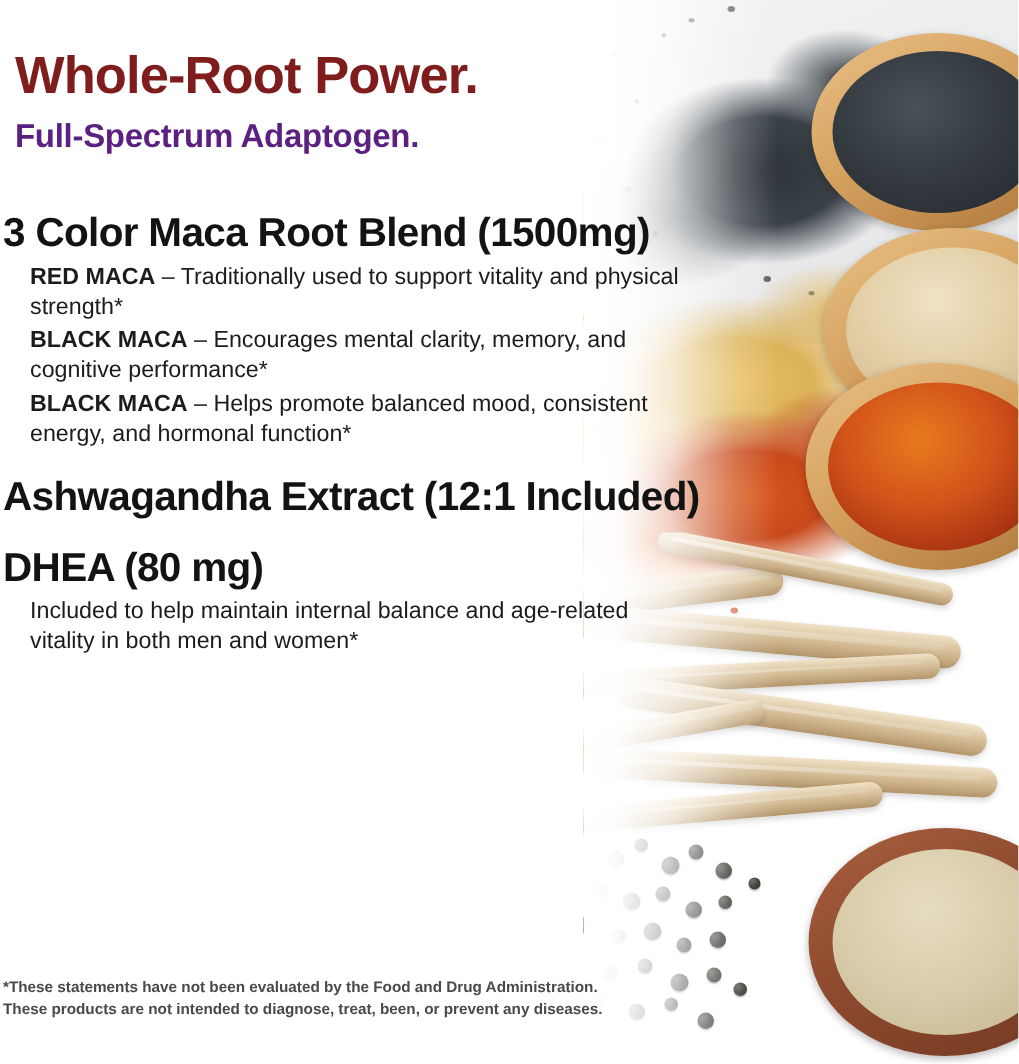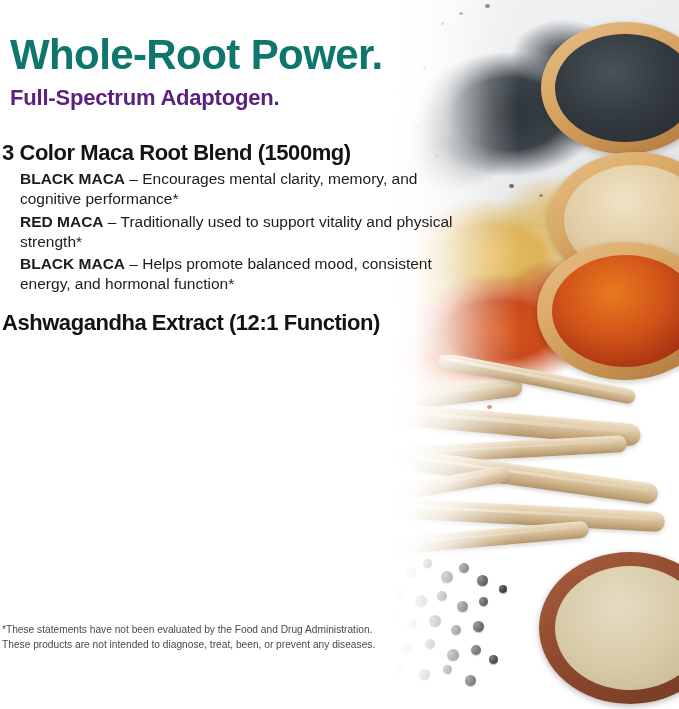--- a/index.html
+++ b/index.html
@@ -152,24 +152,24 @@
     height: 709px;
     z-index: 60;
   }
 
   #headline-wrap {
     position: absolute;
     top: 33px;
     left: 10px;
   }
   #headline {
-    font-size: 42px;
+    font-size: 35px;
     font-weight: 700;
     letter-spacing: -0.6px;
-    color: #0f766e;
+    color: #7f1d1d;
     line-height: 1.05;
     white-space: nowrap;
   }
   #subheadline {
     font-size: 22px;
     font-weight: 700;
     letter-spacing: -0.2px;
     color: #5b2080;
     line-height: 1.15;
     margin-top: 8px;
@@ -179,21 +179,21 @@
   #sections {
     position: absolute;
     top: 140px;
     left: 2px;
     width: 460px;
   }
   .section {
     margin-bottom: 16px;
   }
   .section-title {
-    font-size: 22px;
+    font-size: 27px;
     font-weight: 700;
     color: #131313;
     letter-spacing: -0.45px;
     line-height: 1.15;
     margin-bottom: 4px;
     white-space: nowrap;
   }
   .section-body {
     padding-left: 18px;
   }
@@ -202,26 +202,27 @@
     color: #1c1c1c;
     line-height: 1.30;
     margin-bottom: 2px;
   }
   .bullet .lead {
     font-weight: 700;
   }
 
   #disclaimer {
     position: absolute;
-    top: 623px;
+    top: 652px;
     left: 2px;
     width: 470px;
     font-size: 10.2px;
     color: #4a4a4a;
     line-height: 1.45;
+    font-weight: bold;
   }
 </style>
 </head>
 <body>
 
 <div id="page">
 
   <div id="collage">
 
     <div class="photo-band band-black">
@@ -315,35 +316,43 @@
       <div id="headline">Whole-Root Power.</div>
       <div id="subheadline">Full-Spectrum Adaptogen.</div>
     </div>
 
     <div id="sections">
 
       <div class="section">
         <div class="section-title">3 Color Maca Root Blend (1500mg)</div>
         <div class="section-body">
           <div class="bullet">
-            <span class="lead">BLACK MACA</span><span> – Encourages mental clarity, memory, and cognitive performance*</span>
+            <span class="lead">RED MACA</span><span> – Traditionally used to support vitality and physical strength*</span>
           </div>
           <div class="bullet">
-            <span class="lead">RED MACA</span><span> – Traditionally used to support vitality and physical strength*</span>
+            <span class="lead">BLACK MACA</span><span> – Encourages mental clarity, memory, and cognitive performance*</span>
           </div>
           <div class="bullet">
             <span class="lead">BLACK MACA</span><span> – Helps promote balanced mood, consistent energy, and hormonal function*</span>
           </div>
         </div>
       </div>
 
       <div class="section">
-        <div class="section-title">Ashwagandha Extract (12:1 Function)</div>
+        <div class="section-title">Ashwagandha Extract (12:1 Included)</div>
       </div>
 
+      <div class="section">
+        <div class="section-title">DHEA (80 mg)</div>
+        <div class="section-body">
+          <div class="bullet">
+            <span>Included to help maintain internal balance and age-related vitality in both men and women*</span>
+          </div>
+        </div>
+      </div>
 
       <div class="section">
       </div>
 
     </div>
 
     <div id="disclaimer">
       <div>*These statements have not been evaluated by the Food and Drug Administration.</div>
       <div>These products are not intended to diagnose, treat, been, or prevent any diseases.</div>
     </div>

